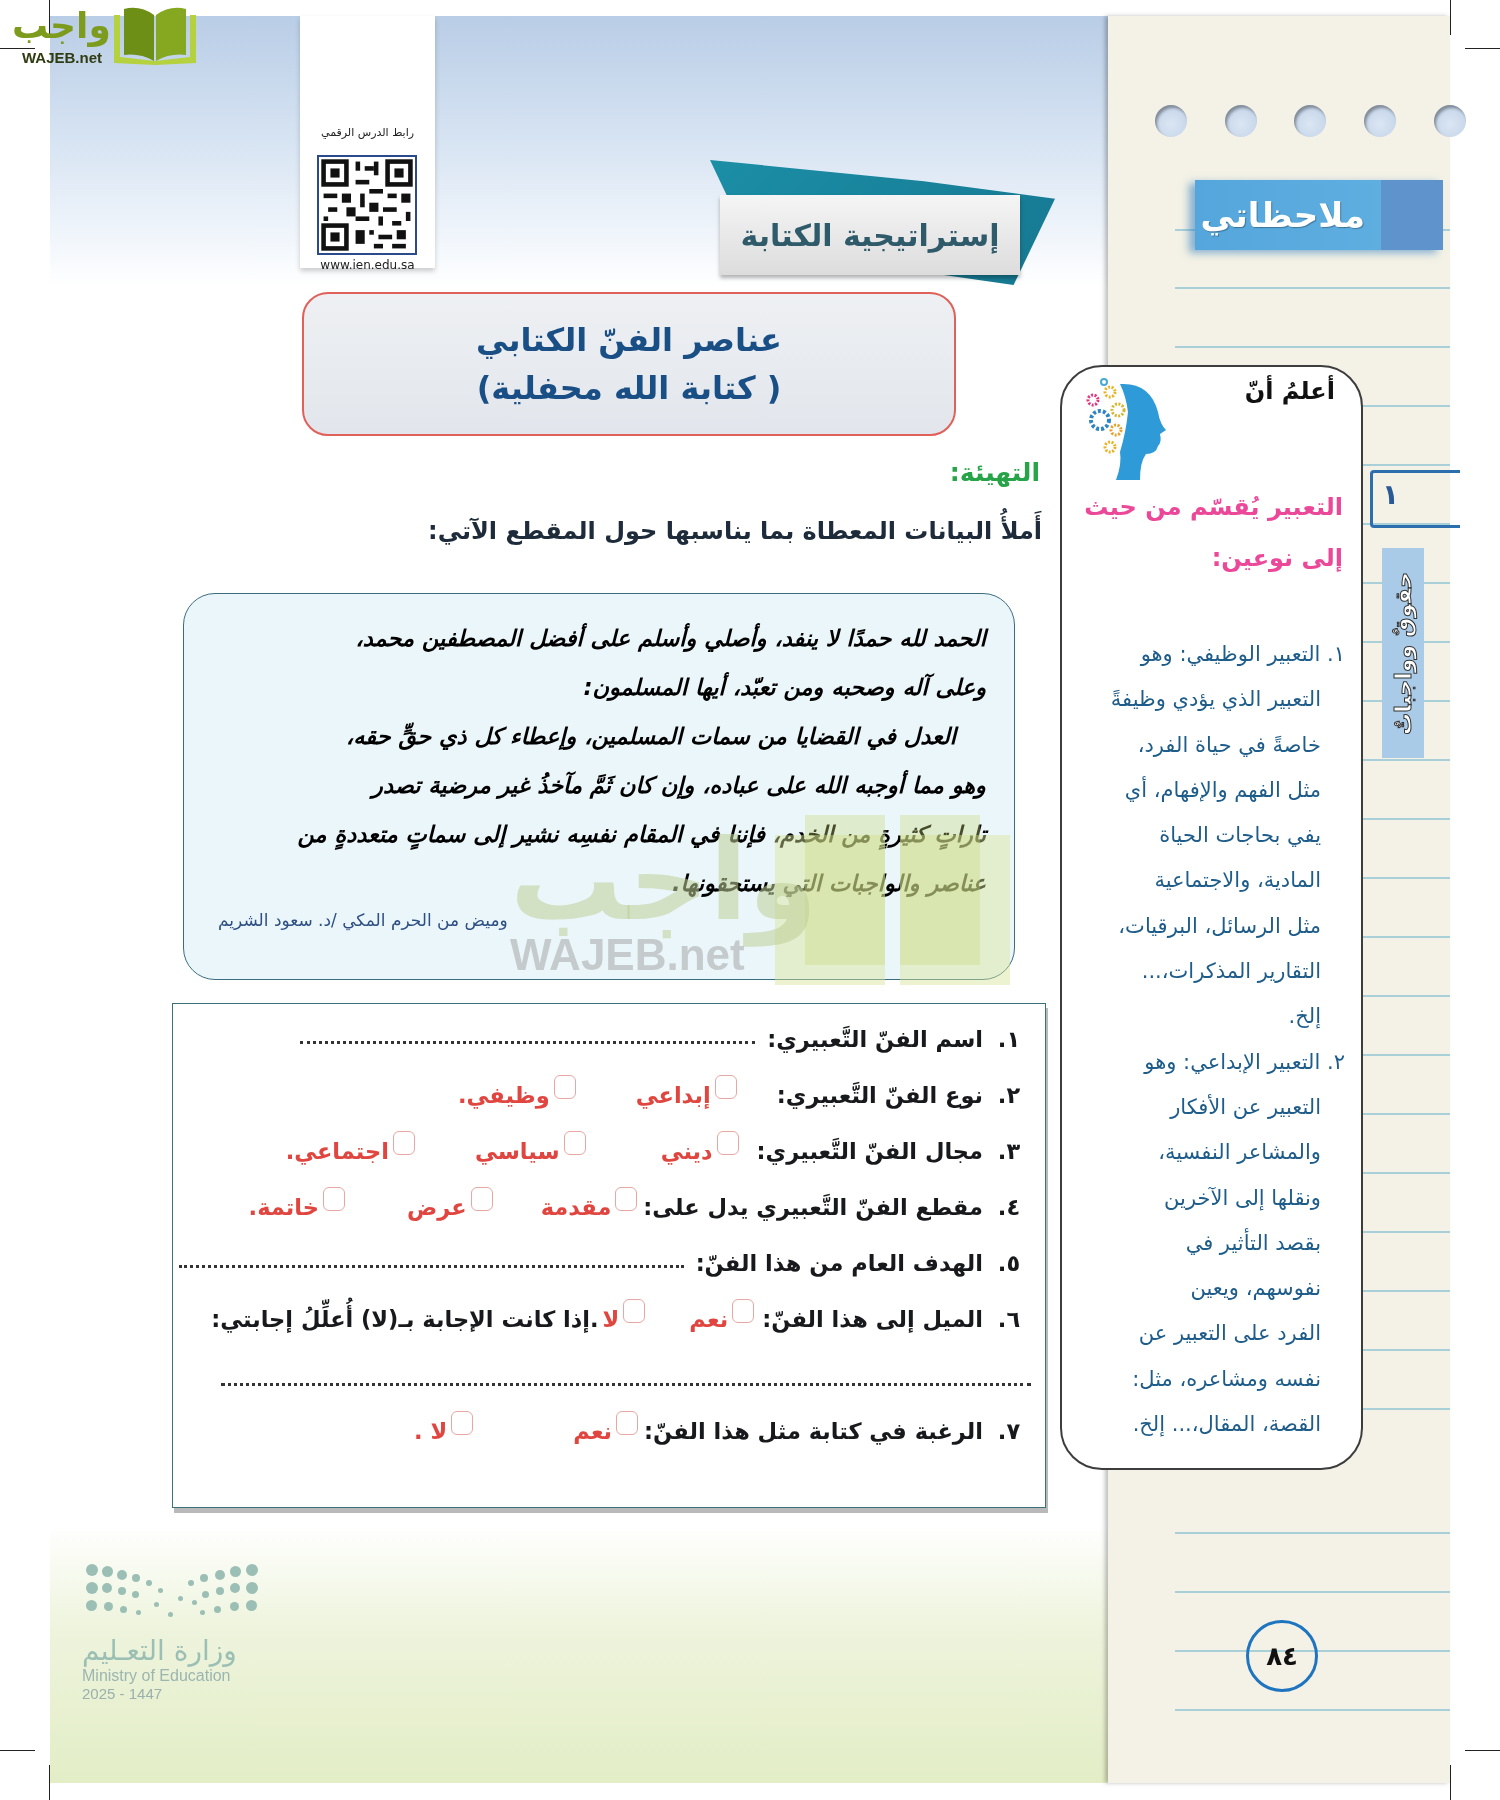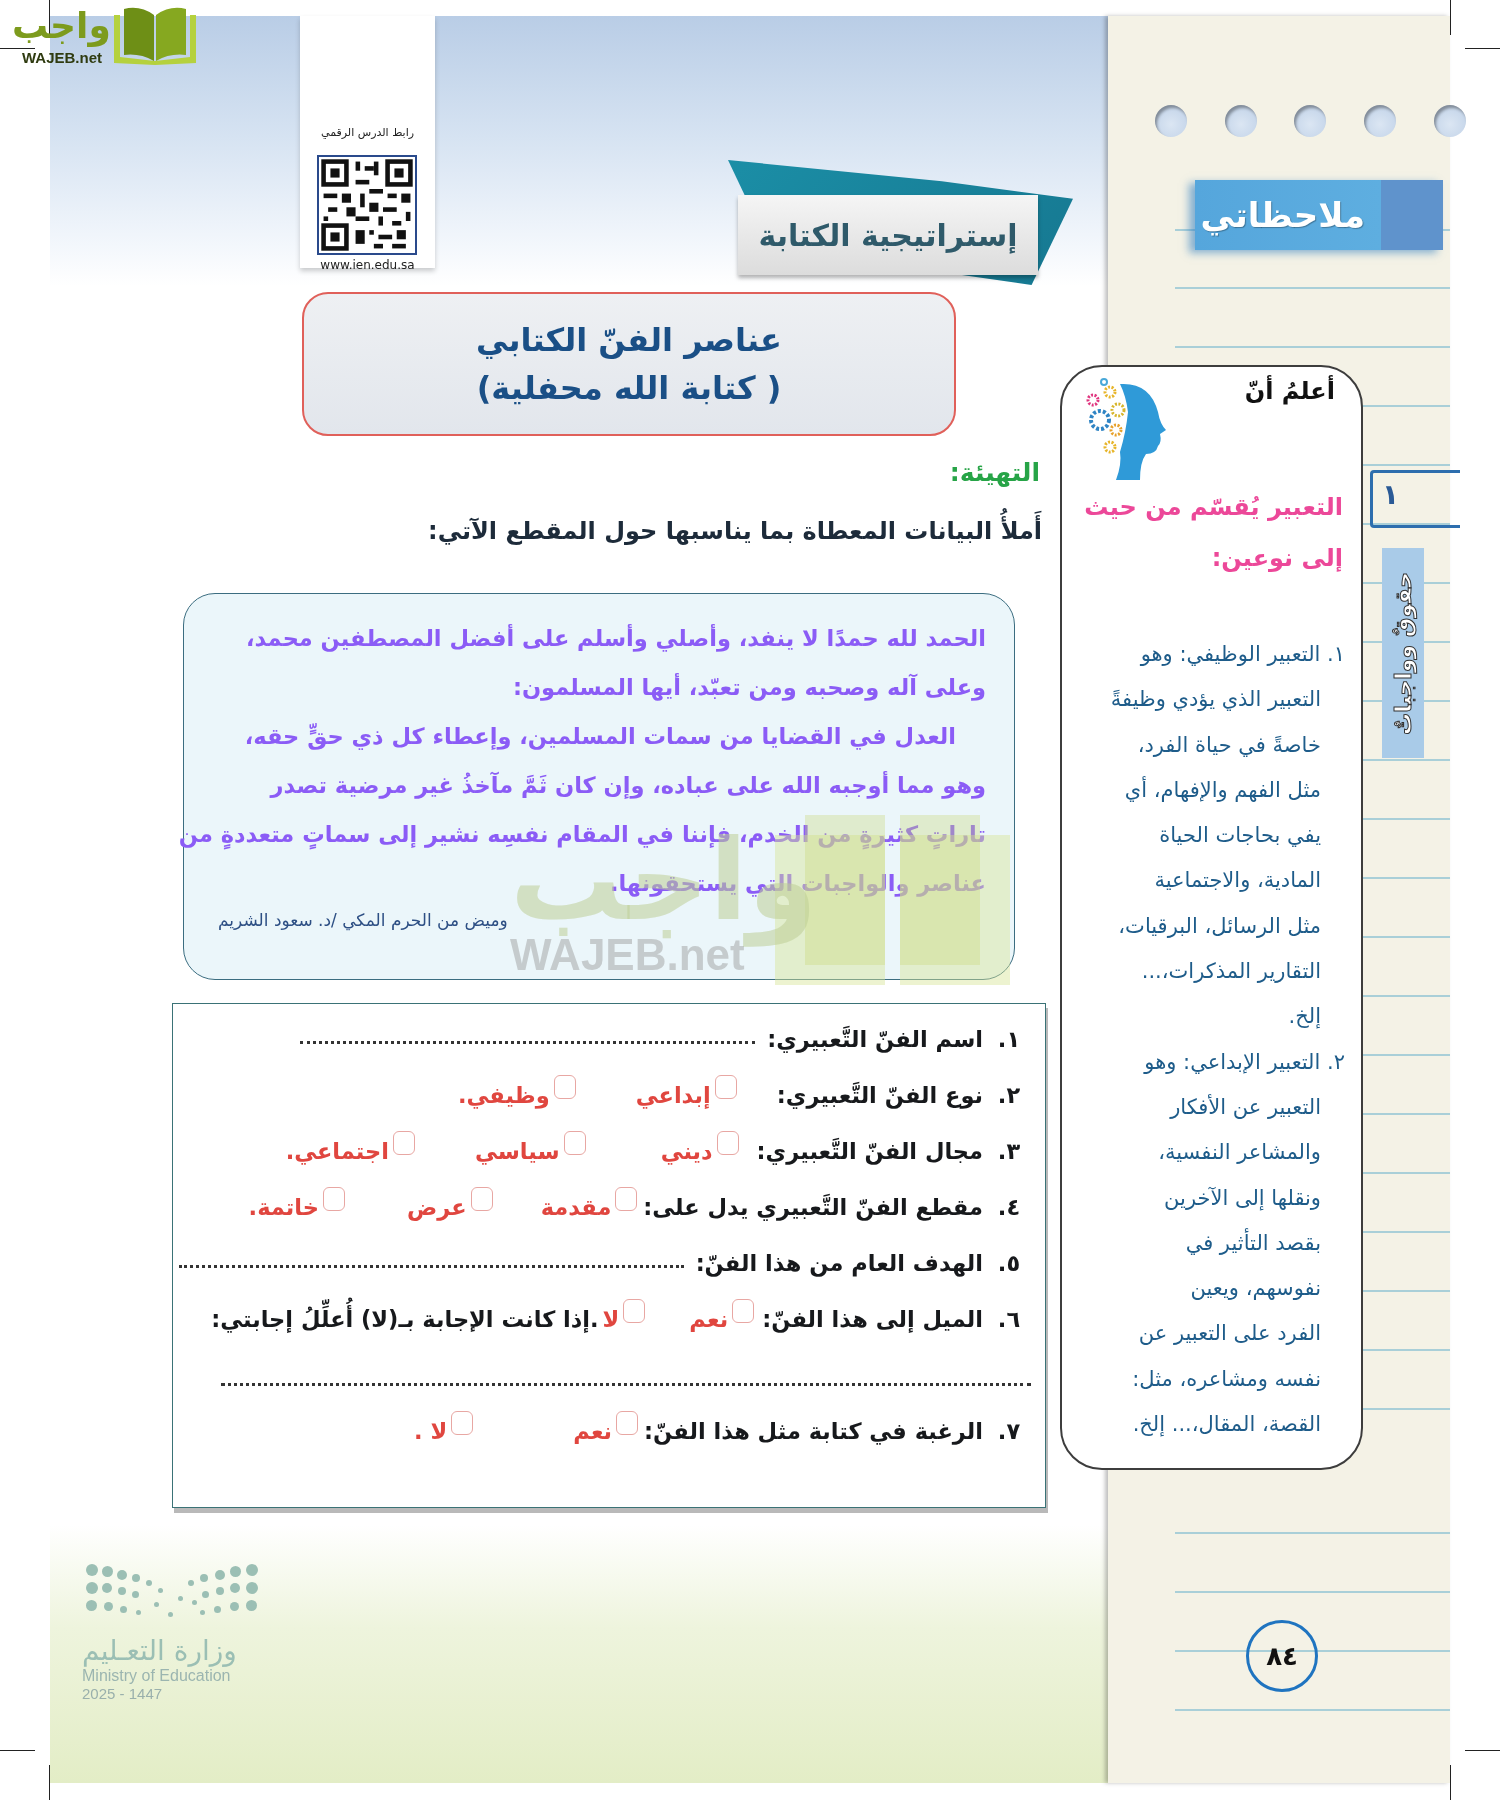--- a/index.html
+++ b/index.html
@@ -31,21 +31,21 @@
     font-family:"DejaVu Sans", sans-serif; text-shadow:1px 1px 1px rgba(0,0,0,0.3); }
 
   
   #qr-card { left:300px; top:16px; width:135px; height:252px; background:#fff;
     box-shadow:0 3px 5px rgba(0,0,0,0.2); }
   #qr-label { position:absolute; top:110px; left:0; right:0; text-align:center; font-size:11px; color:#222; }
   #qr-code { position:absolute; top:139px; left:17px; width:100px; height:100px; border:2px solid #2a4a8c; box-sizing:border-box; background:#fff; }
   #qr-url { position:absolute; top:242px; left:0; right:0; text-align:center; font-size:12px; color:#222; }
 
   
-  #strategy { left:728px; top:160px; width:345px; height:125px; }
+  #strategy { left:710px; top:160px; width:345px; height:125px; }
   #strategy .teal { position:absolute; left:0; top:0; width:345px; height:125px;
     background:linear-gradient(135deg,#1b8ea6,#167891);
     clip-path:polygon(0 0, 62% 17%, 100% 31%, 88% 100%, 12% 70%); }
   #strategy .white { position:absolute; left:10px; top:35px; width:300px; height:80px;
     background:linear-gradient(180deg,#f5f5f5,#dcdcdc);
     box-shadow:0 3px 4px rgba(0,0,0,0.3);
     display:flex; align-items:center; justify-content:center; }
   #strategy .white span { font-size:30px; font-weight:bold; color:#2f5a6a; }
 
   
@@ -56,21 +56,21 @@
   #title-box .t2 { font-size:32px; font-weight:bold; color:#1a4f86; line-height:48px; }
 
   
   #warmup { right:460px; top:458px; font-size:25px; font-weight:bold; color:#27a447; }
   #instruction { right:458px; top:517px; font-size:24px; font-weight:bold; color:#1d2b3a; }
 
   
   #passage { left:183px; top:593px; width:832px; height:387px; border:1.5px solid #3b6d80;
     border-radius:32px; background:#ebf6fa; box-sizing:border-box; }
   #passage .lines { position:absolute; right:28px; top:20px; width:780px; }
-  #passage .ln { font-size:22.5px; font-weight:bold; color:#8b5cf6; line-height:49px; white-space:nowrap; }
+  #passage .ln { font-size:22.5px; font-weight:bold; color:#000000; line-height:49px; white-space:nowrap;font-style:italic; }
   #passage .ln.indent { padding-right:30px; }
   #passage .source { position:absolute; left:34px; top:316px; font-size:17px; color:#2d4f84; }
 
   
   #wm-text { left:510px; top:815px; font-size:112px; font-weight:bold; color:rgba(190,205,150,0.55); }
   #wm-net { left:510px; top:930px; font-size:44px; font-weight:bold; color:rgba(150,150,150,0.45); font-family:"Liberation Sans", sans-serif; }
   #wm-book { left:775px; top:815px; width:240px; height:170px; }
   #wm-book div { position:absolute; background:rgba(215,228,150,0.45); }
 
   

